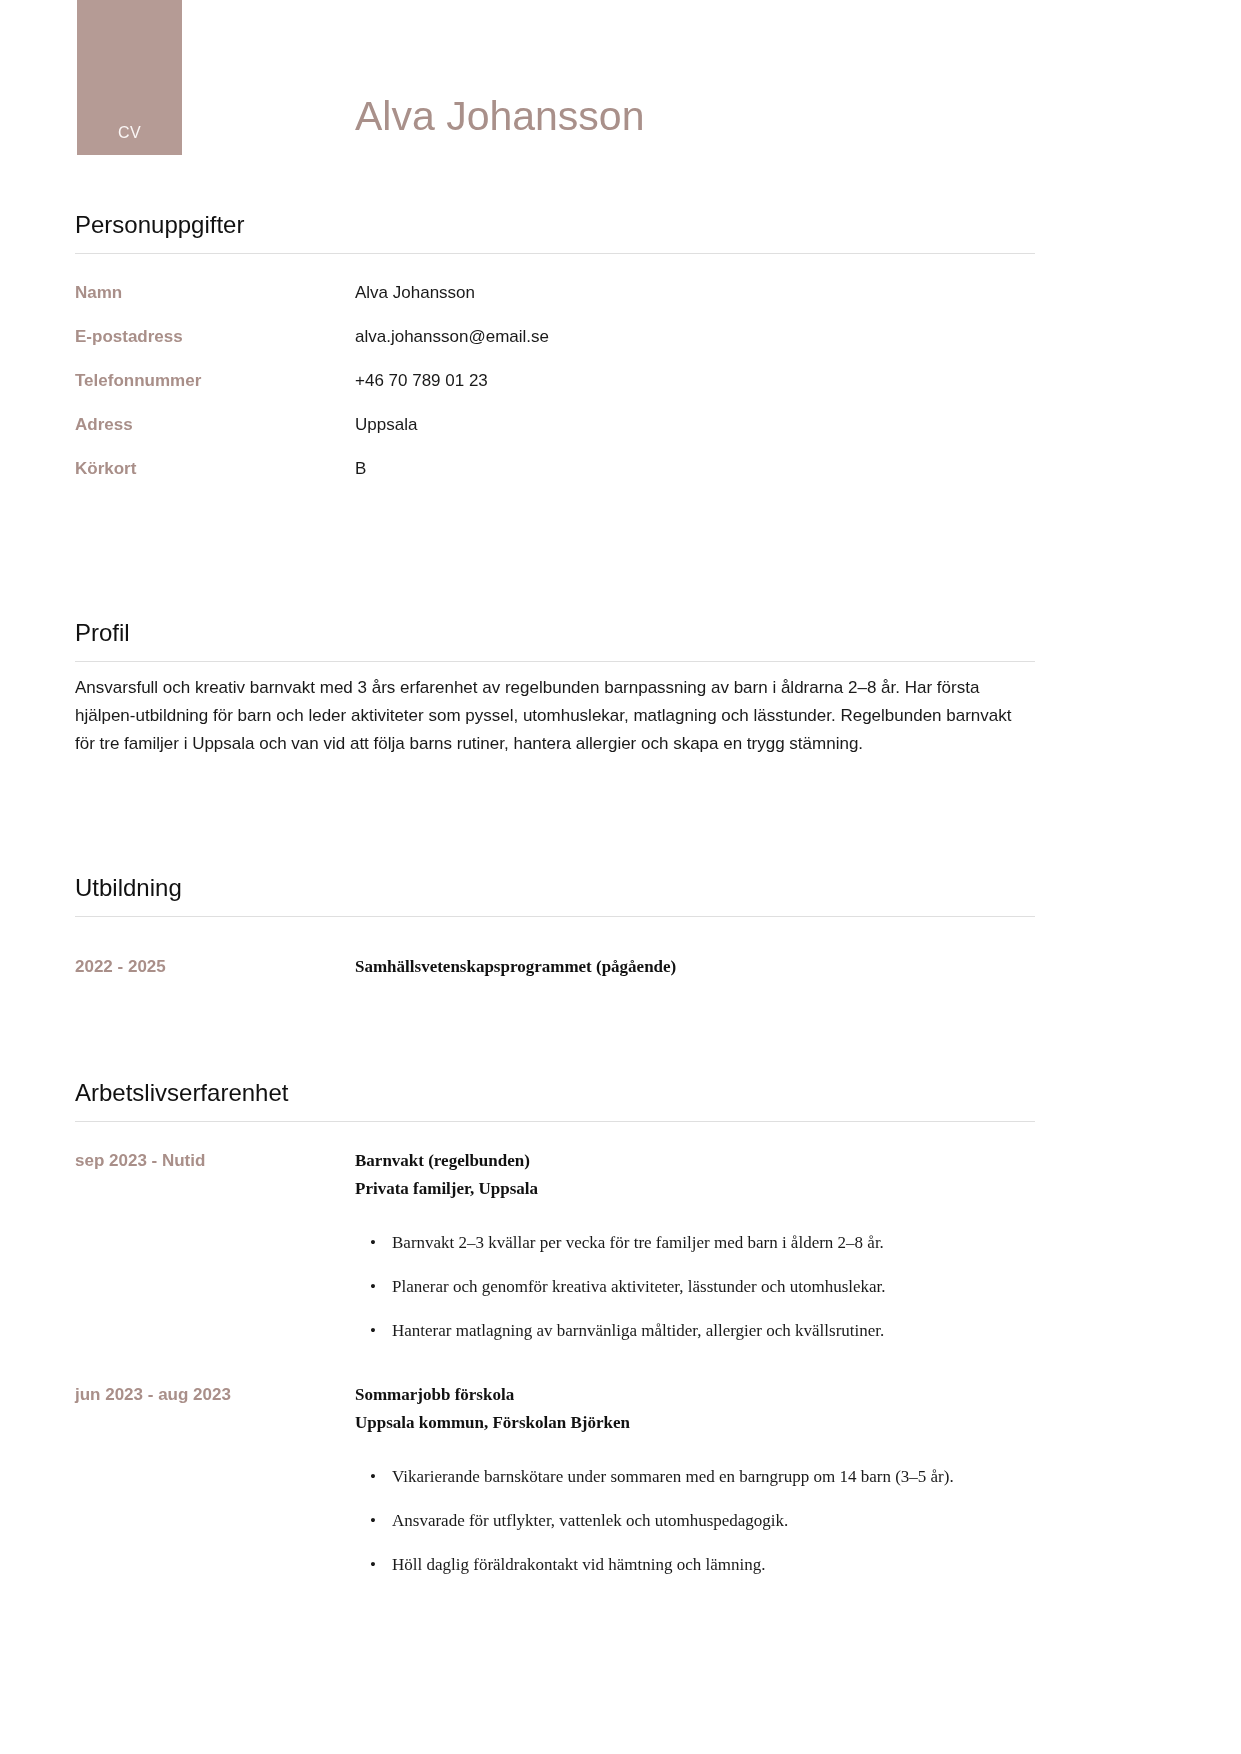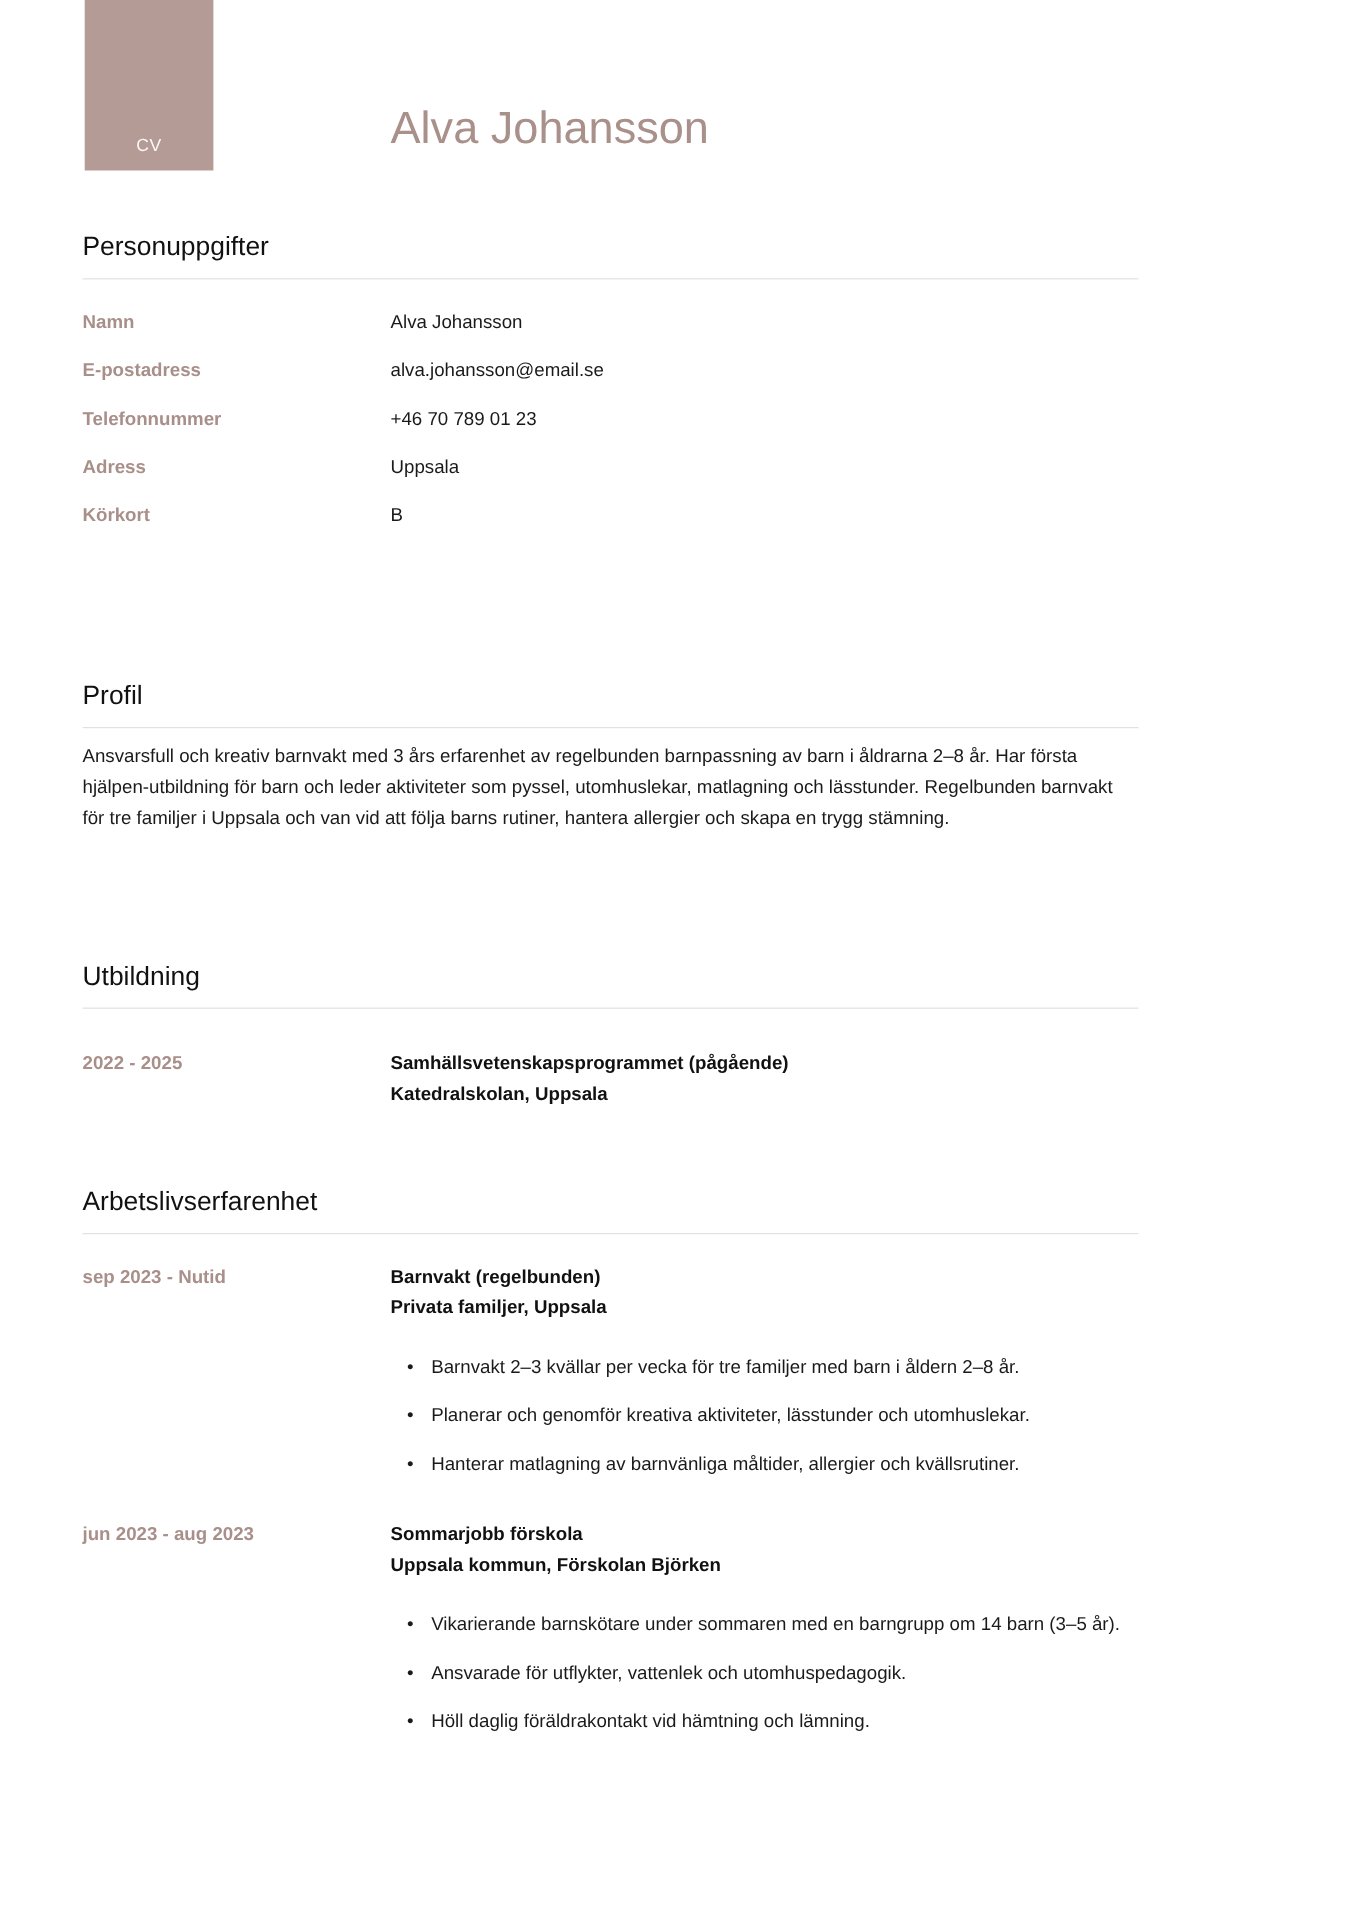--- a/index.html
+++ b/index.html
@@ -9,21 +9,21 @@
     font-family: "Liberation Sans", sans-serif;
     color: #1a1a1a;
     position: relative;
     overflow: hidden;
   }
   .sheet { position: absolute; inset: 0; background: #fff; }
 
   
   .photo-block {
     position: absolute; left: 77px; top: 0;
-    width: 117px; height: 155px;
+    width: 105px; height: 155px;
     background: #b59b95;
     display: flex; align-items: flex-end; justify-content: center;
     padding-bottom: 13px;
   }
   .cv-label { color: #fbf7f6; font-size: 16px; letter-spacing: .5px; }
   .page-title {
     position: absolute; left: 355px; top: 94px;
     font-size: 41px; font-weight: 400; color: #a9908a;
     white-space: nowrap; line-height: 1.1;
   }
@@ -39,21 +39,21 @@
   .row-label { width: 280px; font-size: 17px; line-height: 18px; font-weight: 700; color: #a98f89; }
   .row-value { font-size: 17px; line-height: 18px; color: #1a1a1a; }
 
   
   .profile-text { margin-top: 12px; font-size: 17px; line-height: 28px; color: #1a1a1a; }
 
   
   .entry { display: flex; }
   .entry + .entry { margin-top: 34px; }
   .entry-dates { width: 280px; flex: 0 0 280px; font-size: 17px; line-height: 28px; font-weight: 700; color: #a98f89; }
-  .entry-body { flex: 1; }
+  .entry-body { flex: 1; font-family: Liberation Serif, serif; }
   .entry-title, .entry-subtitle { font-size: 17px; line-height: 28px; font-weight: 700; color: #111; }
   .bullets { list-style: none; margin: 26px 0 0 0; }
   .bullets li {
     position: relative; padding-left: 37px;
     font-size: 17px; line-height: 28px; color: #1a1a1a; margin-top: 16px;
   }
   .bullets li::before {
     content: "•";
     position: absolute; left: 15px; top: 0;
     font-size: 17px; line-height: 28px; color: #1a1a1a;
@@ -111,21 +111,20 @@
     <p class="profile-text">Ansvarsfull och kreativ barnvakt med 3 års erfarenhet av regelbunden barnpassning av barn i åldrarna 2–8 år. Har första hjälpen-utbildning för barn och leder aktiviteter som pyssel, utomhuslekar, matlagning och lässtunder. Regelbunden barnvakt för tre familjer i Uppsala och van vid att följa barns rutiner, hantera allergier och skapa en trygg stämning.</p>
   </section>
 
   <section class="section" id="sec-education">
     <h2 class="section-heading">Utbildning</h2>
     <hr class="divider">
     <div class="entry">
       <div class="entry-dates">2022 - 2025</div>
       <div class="entry-body">
         <div class="entry-title">Samhällsvetenskapsprogrammet (pågående)</div>
-        <div class="entry-subtitle">Katedralskolan, Uppsala</div>
       </div>
     </div>
   </section>
 
   <section class="section" id="sec-experience">
     <h2 class="section-heading">Arbetslivserfarenhet</h2>
     <hr class="divider">
 
     <div class="entry entry-first">
       <div class="entry-dates">sep 2023 - Nutid</div>

